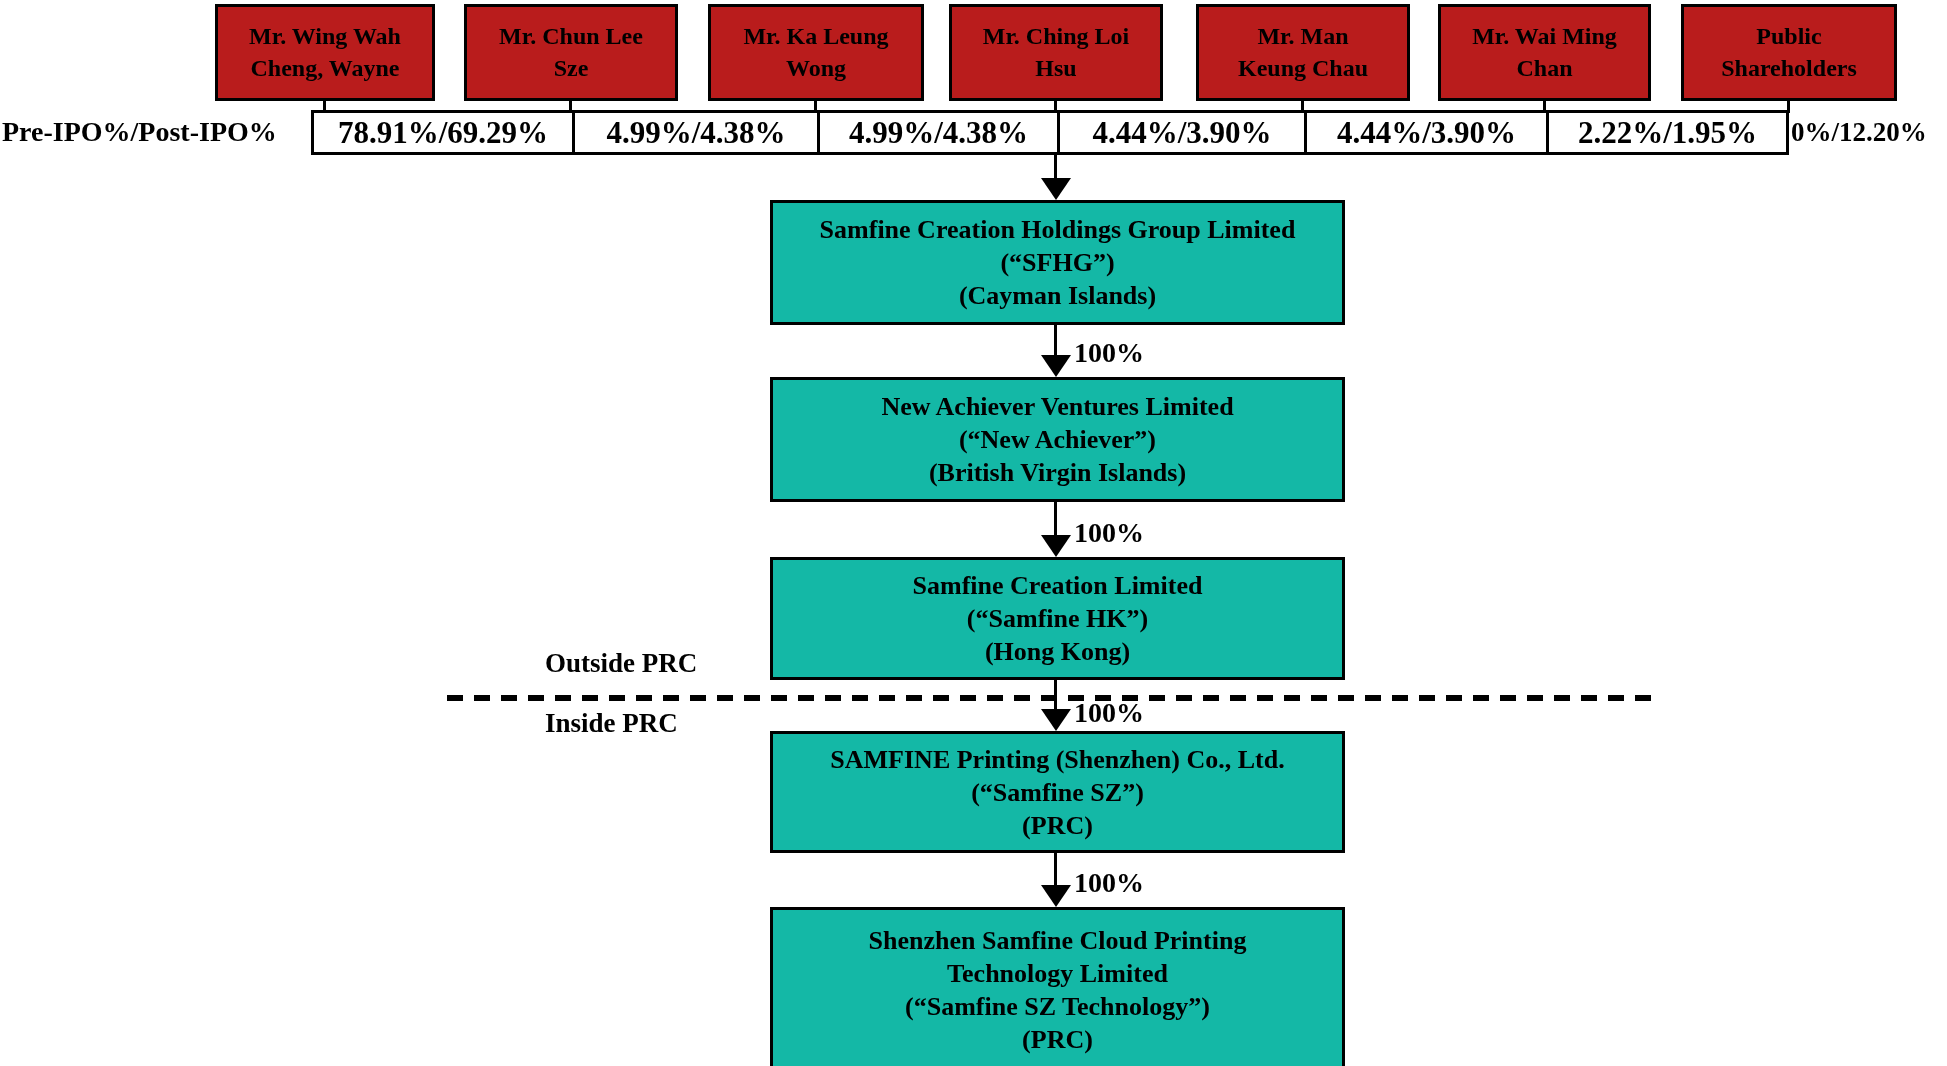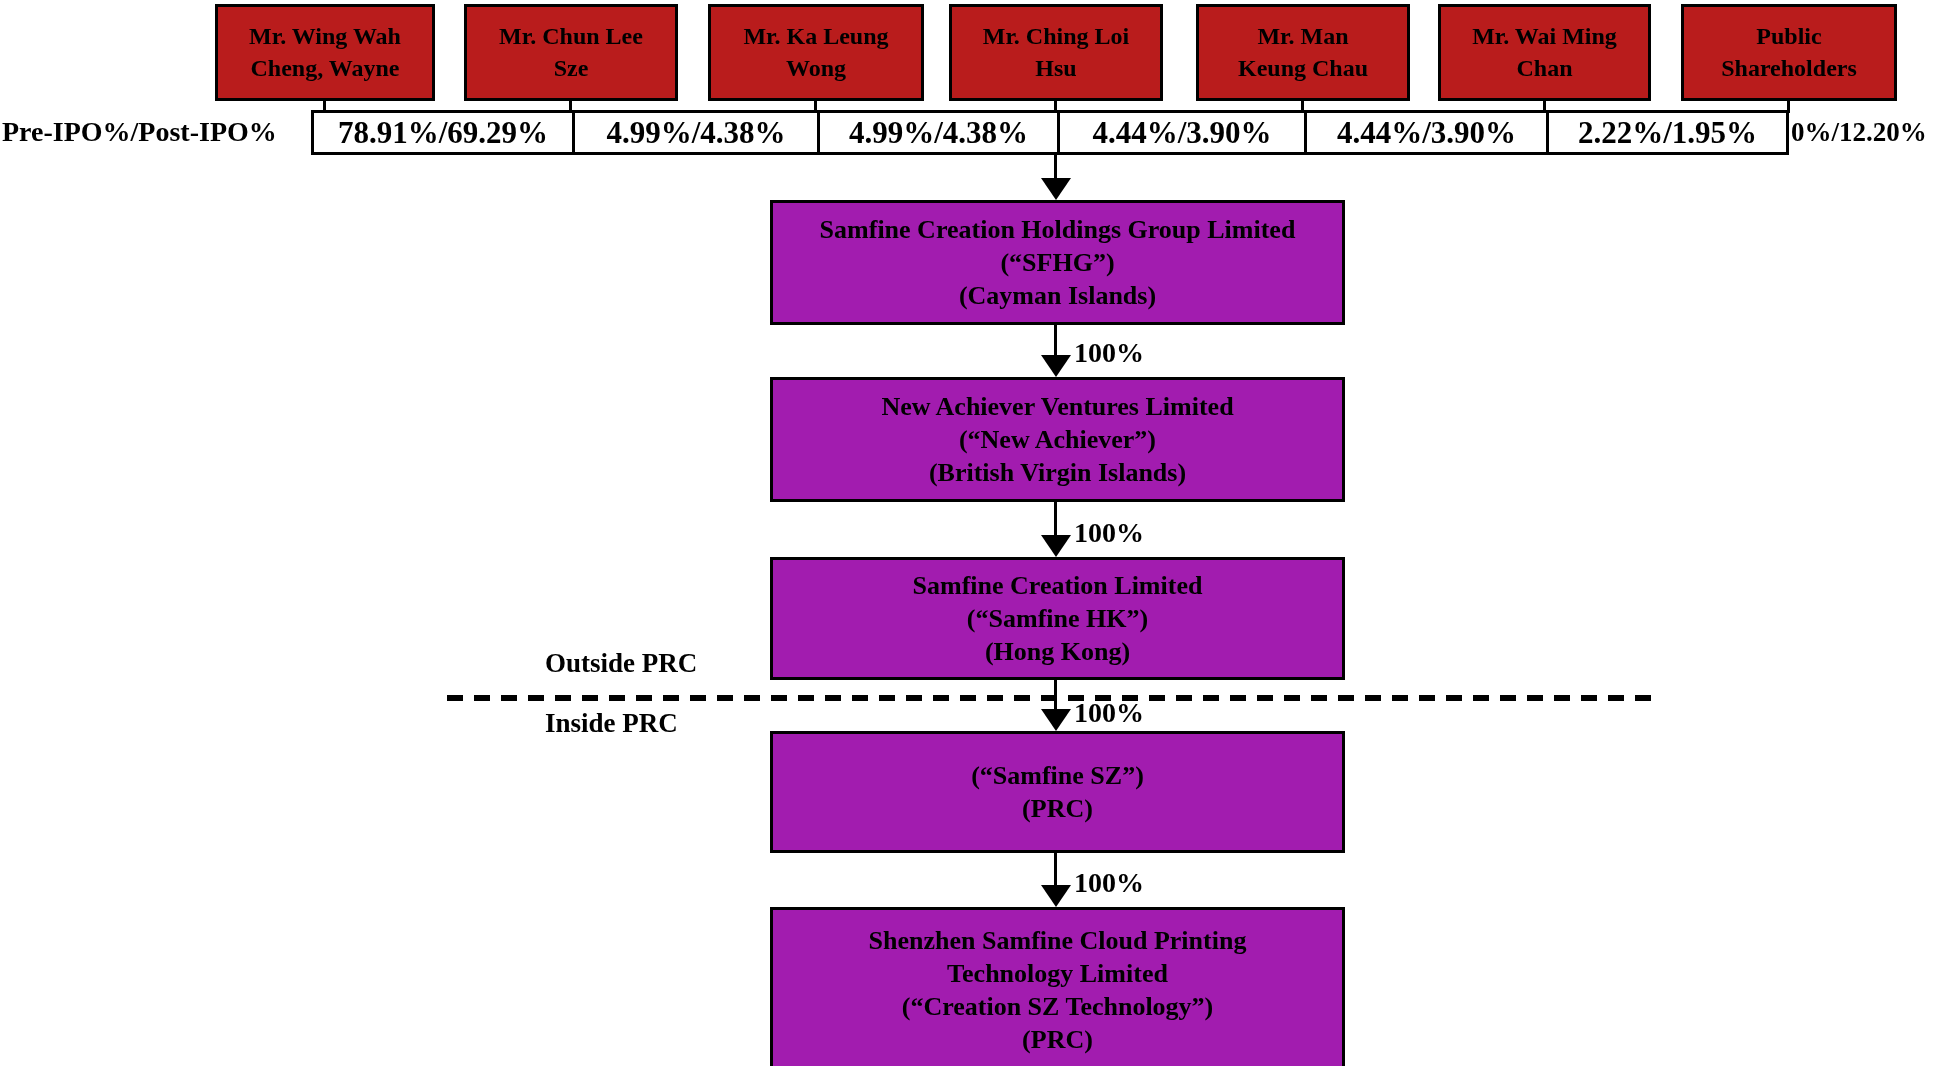--- a/index.html
+++ b/index.html
@@ -109,21 +109,21 @@
     line-height: 30px;
   }
 
   
   .company {
     position: absolute;
     left: 770px;
     width: 575px;
     border: 3px solid #000;
     box-sizing: border-box;
-    background: #a21caf;
+    background: #14b8a6;
     display: flex;
     flex-direction: column;
     align-items: center;
     justify-content: center;
     text-align: center;
     font-size: 26px;
     line-height: 33px;
   }
   .company .nm { white-space: pre-line; }
 
@@ -220,28 +220,29 @@
 
   <div class="region-label" style="top:648px">Outside PRC</div>
   <div class="dashed-line"></div>
   <div class="region-label" style="top:708px">Inside PRC</div>
 
   <div class="vline" style="top:680px;height:34px"></div>
   <div class="arrowhead" style="top:709px"></div>
   <div class="own-label" style="top:698px">100%</div>
 
   <div class="company" style="top:731px;height:122px">
+    <div class="nm">SAMFINE Printing (Shenzhen) Co., Ltd.</div>
     <div>(“Samfine SZ”)</div>
     <div>(PRC)</div>
   </div>
 
   <div class="vline" style="top:853px;height:38px"></div>
   <div class="arrowhead" style="top:885px"></div>
   <div class="own-label" style="top:868px">100%</div>
 
   <div class="company" style="top:907px;height:165px">
     <div class="nm">Shenzhen Samfine Cloud Printing
 Technology Limited</div>
-    <div>(“Creation SZ Technology”)</div>
+    <div>(“Samfine SZ Technology”)</div>
     <div>(PRC)</div>
   </div>
 
 </div>
 
 </body></html>

